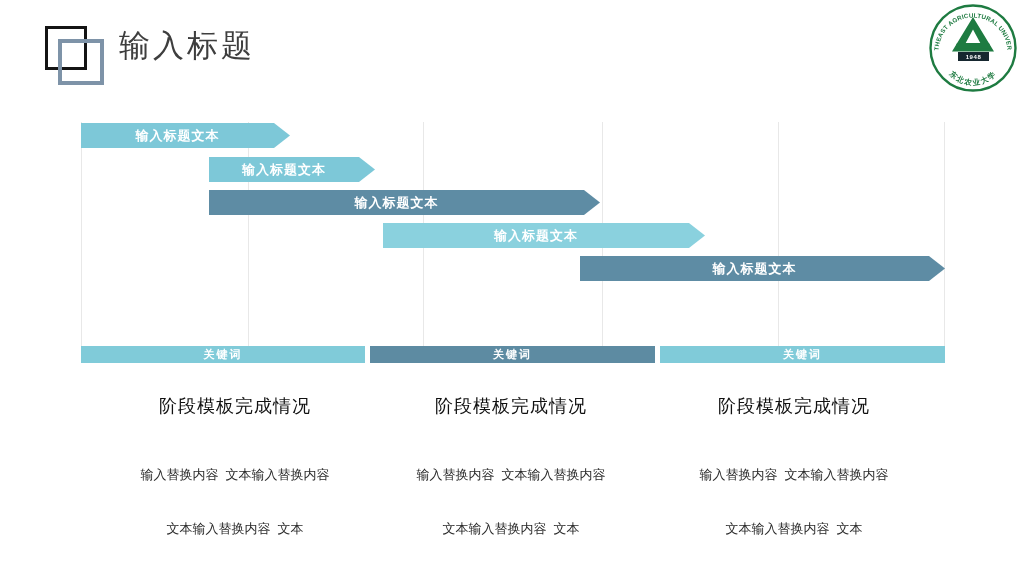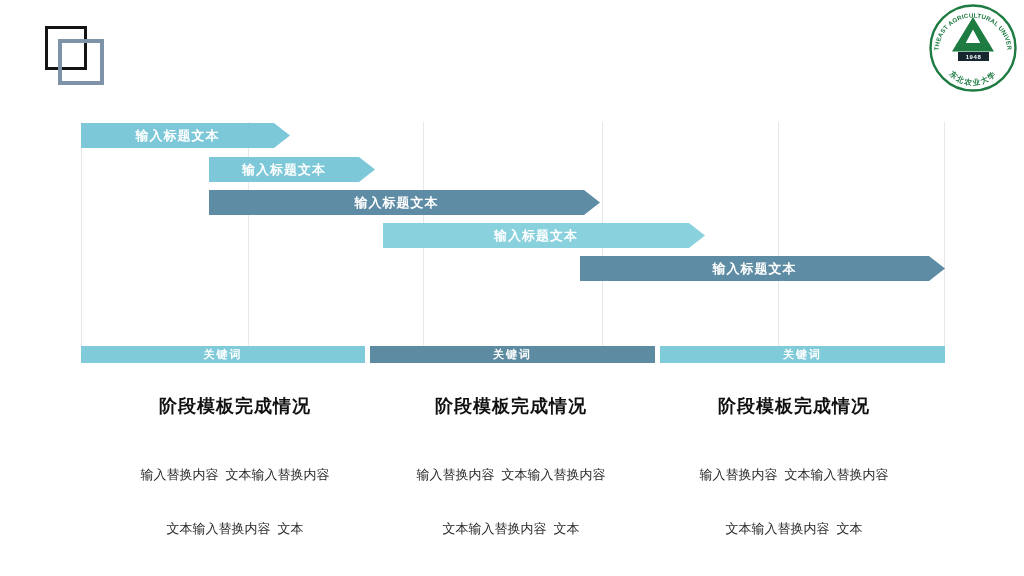--- a/index.html
+++ b/index.html
@@ -34,32 +34,33 @@
   .kwbar{
     position:absolute;top:346px;height:17px;display:flex;align-items:center;justify-content:center;
     color:#ffffff;font-size:11px;font-weight:bold;letter-spacing:2px;
   }
   .kw1{left:81px;width:284px;background:#80cbd9;}
   .kw2{left:370px;width:285px;background:#5d8ba2;}
   .kw3{left:660px;width:285px;background:#80cbd9;}
   
   .col{position:absolute;top:395px;width:280px;text-align:center;}
   .col-1{left:95px;}.col-2{left:371px;}.col-3{left:654px;}
-  .col-heading{font-size:18px;font-weight:bold;color:#111111;letter-spacing:1px;line-height:22px;}
+  .col-heading{font-size:18px;font-weight:normal;color:#111111;letter-spacing:1px;line-height:22px;}
   .col-body{margin-top:13px;font-size:13px;color:#2a2a2a;line-height:18px;white-space:pre-wrap;}
 </style>
 </head>
 <body>
 
 <div class="slide">
 
   <div class="title-icon">
     <div class="sq-black"></div>
     <div class="sq-blue"></div>
   </div>
+  <div class="page-title">输入标题</div>
 
   <svg class="logo" viewBox="0 0 90 90">
     <circle cx="45" cy="45" r="42.5" fill="none" stroke="#1e7b41" stroke-width="2.4"></circle>
     <defs>
       <path id="arcTop" d="M 10.5,49 A 34.5,34.5 0 1 1 79.5,49" fill="none"></path>
       <path id="arcBottom" d="M 14,51 A 31,31 0 0 0 76,51" fill="none"></path>
     </defs>
     <text font-size="6.2" font-weight="bold" fill="#1e7b41" letter-spacing="0.2">
       <textPath href="#arcTop" startOffset="50%" text-anchor="middle">NORTHEAST AGRICULTURAL UNIVERSITY</textPath>
     </text>

